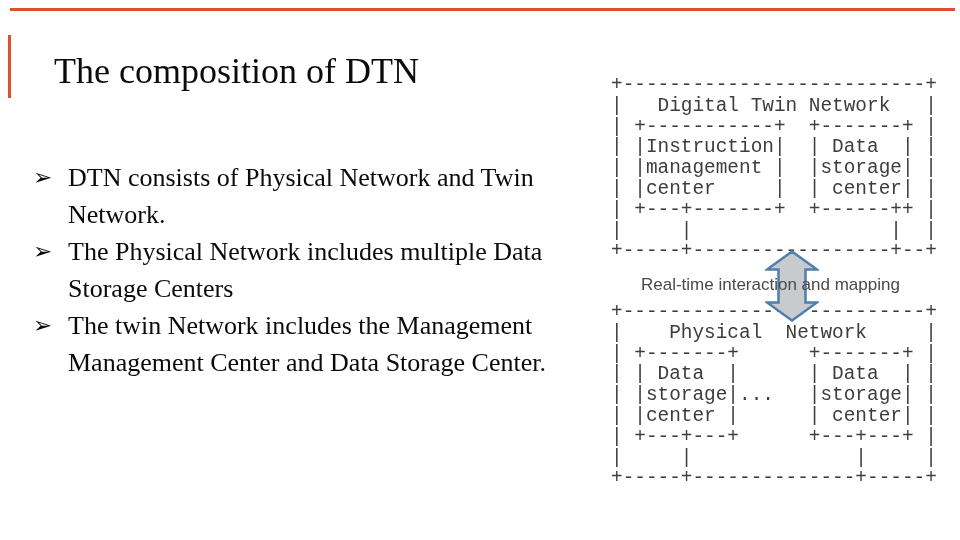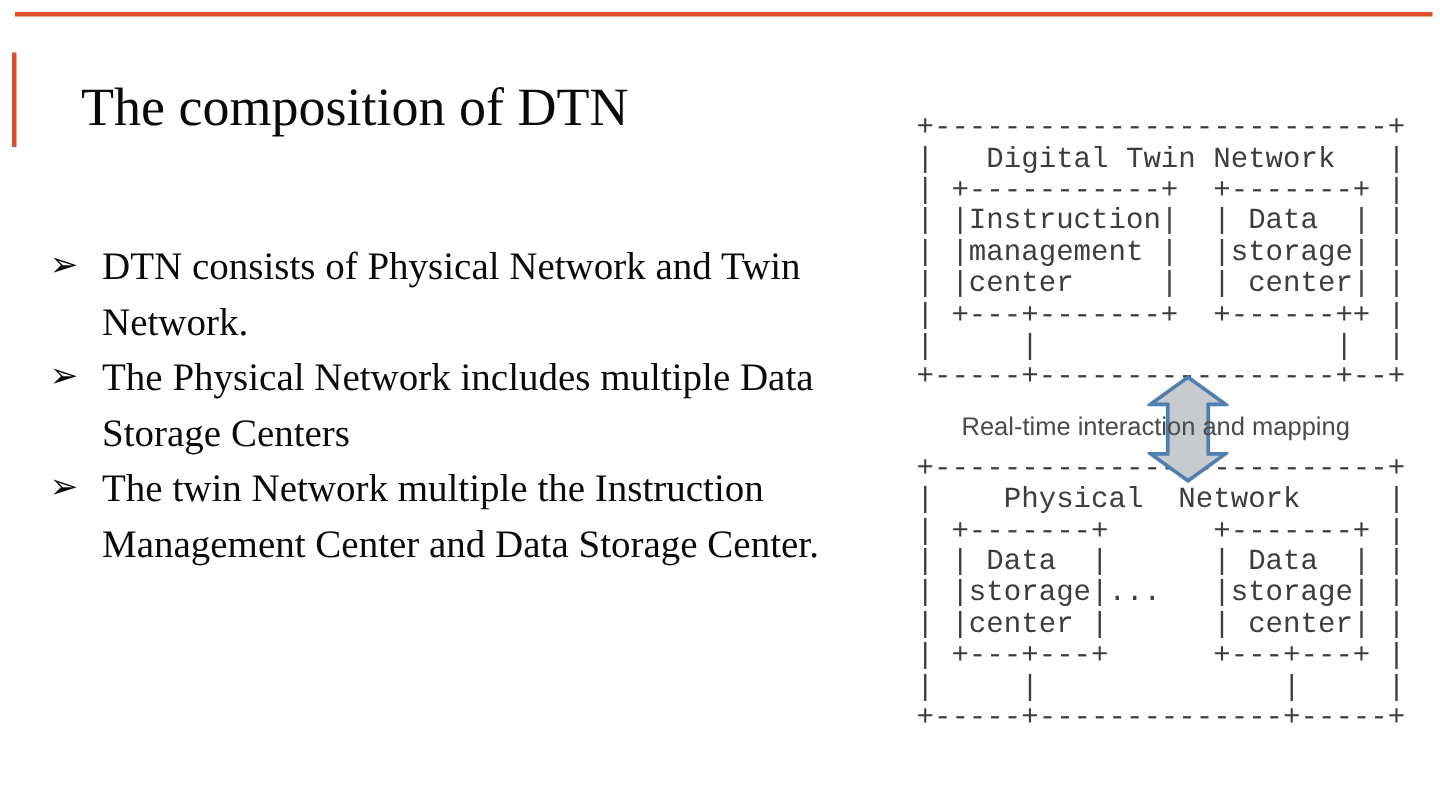--- a/index.html
+++ b/index.html
@@ -105,21 +105,21 @@
     <li>
       <span class="bullet-glyph">➢</span>
       <span class="bullet-text">DTN consists of Physical Network and Twin Network.</span>
     </li>
     <li>
       <span class="bullet-glyph">➢</span>
       <span class="bullet-text">The Physical Network includes multiple Data Storage Centers</span>
     </li>
     <li>
       <span class="bullet-glyph">➢</span>
-      <span class="bullet-text">The twin Network multiple the Instruction Management Center and Data Storage Center.</span>
+      <span class="bullet-text">The twin Network includes the Management Management Center and Data Storage Center.</span>
     </li>
   </ul>
 
   <pre class="ascii top-box">+--------------------------+
 |   Digital Twin Network   |
 | +-----------+  +-------+ |
 | |Instruction|  | Data  | |
 | |management |  |storage| |
 | |center     |  | center| |
 | +---+-------+  +------++ |

